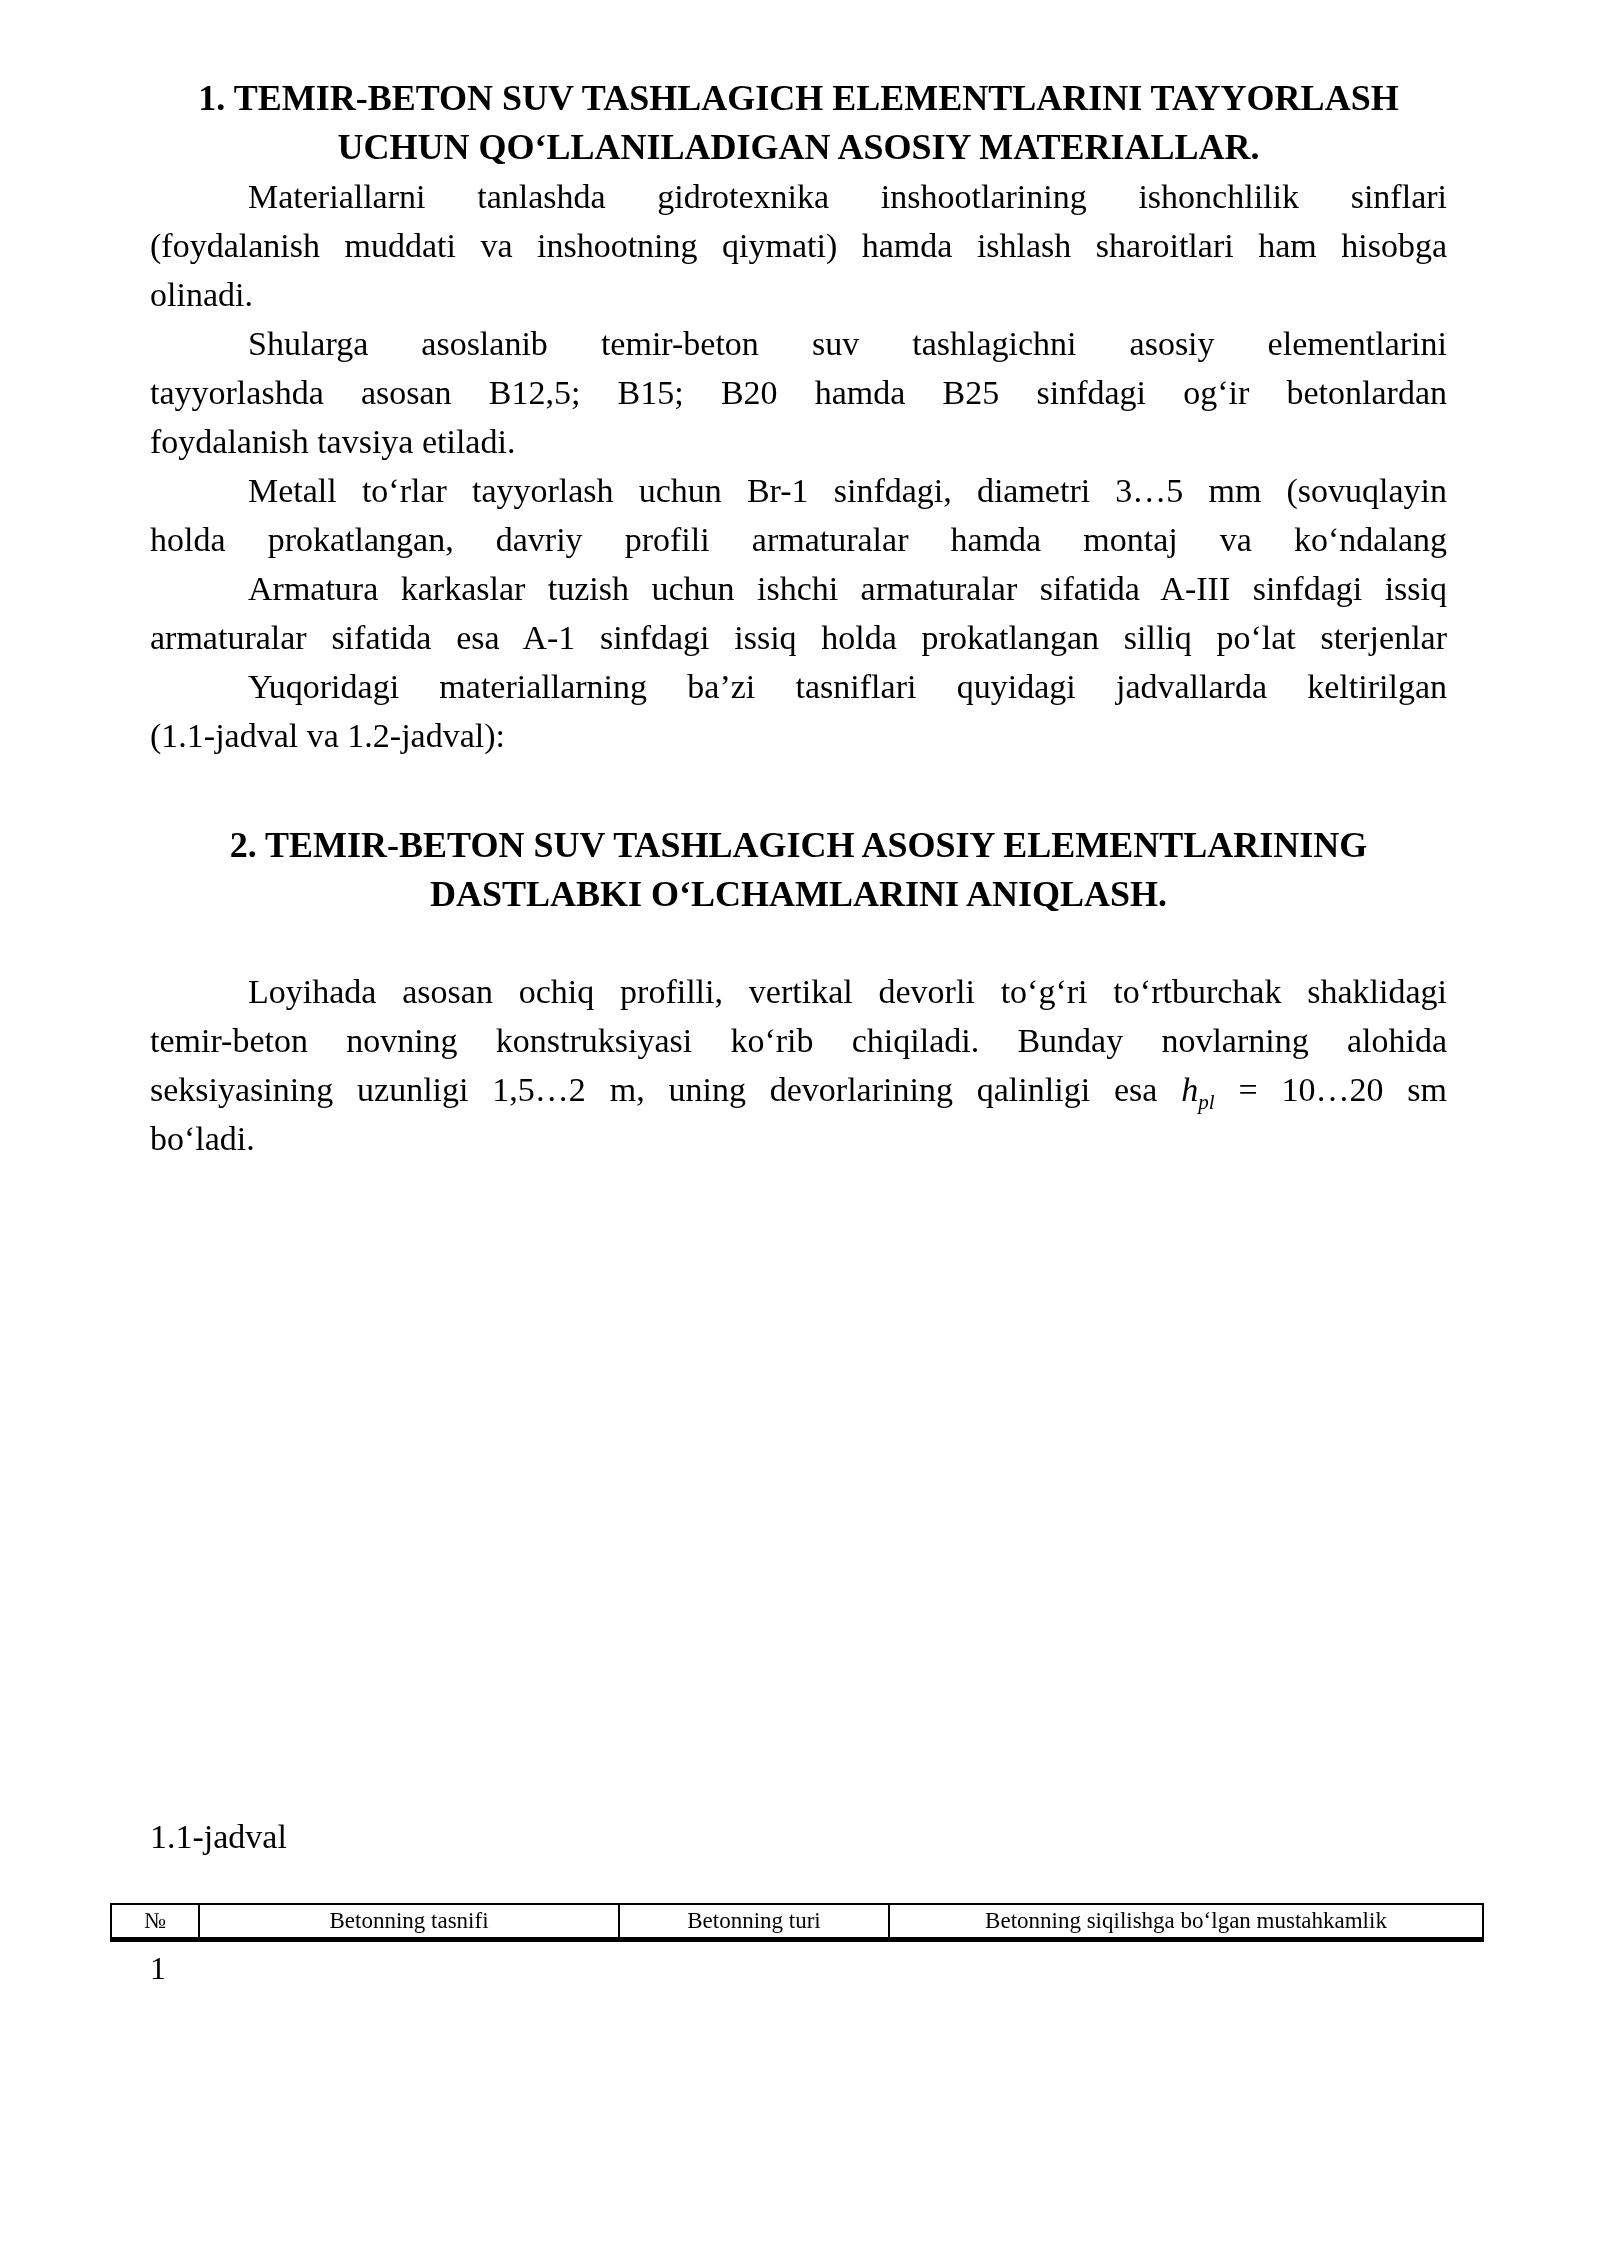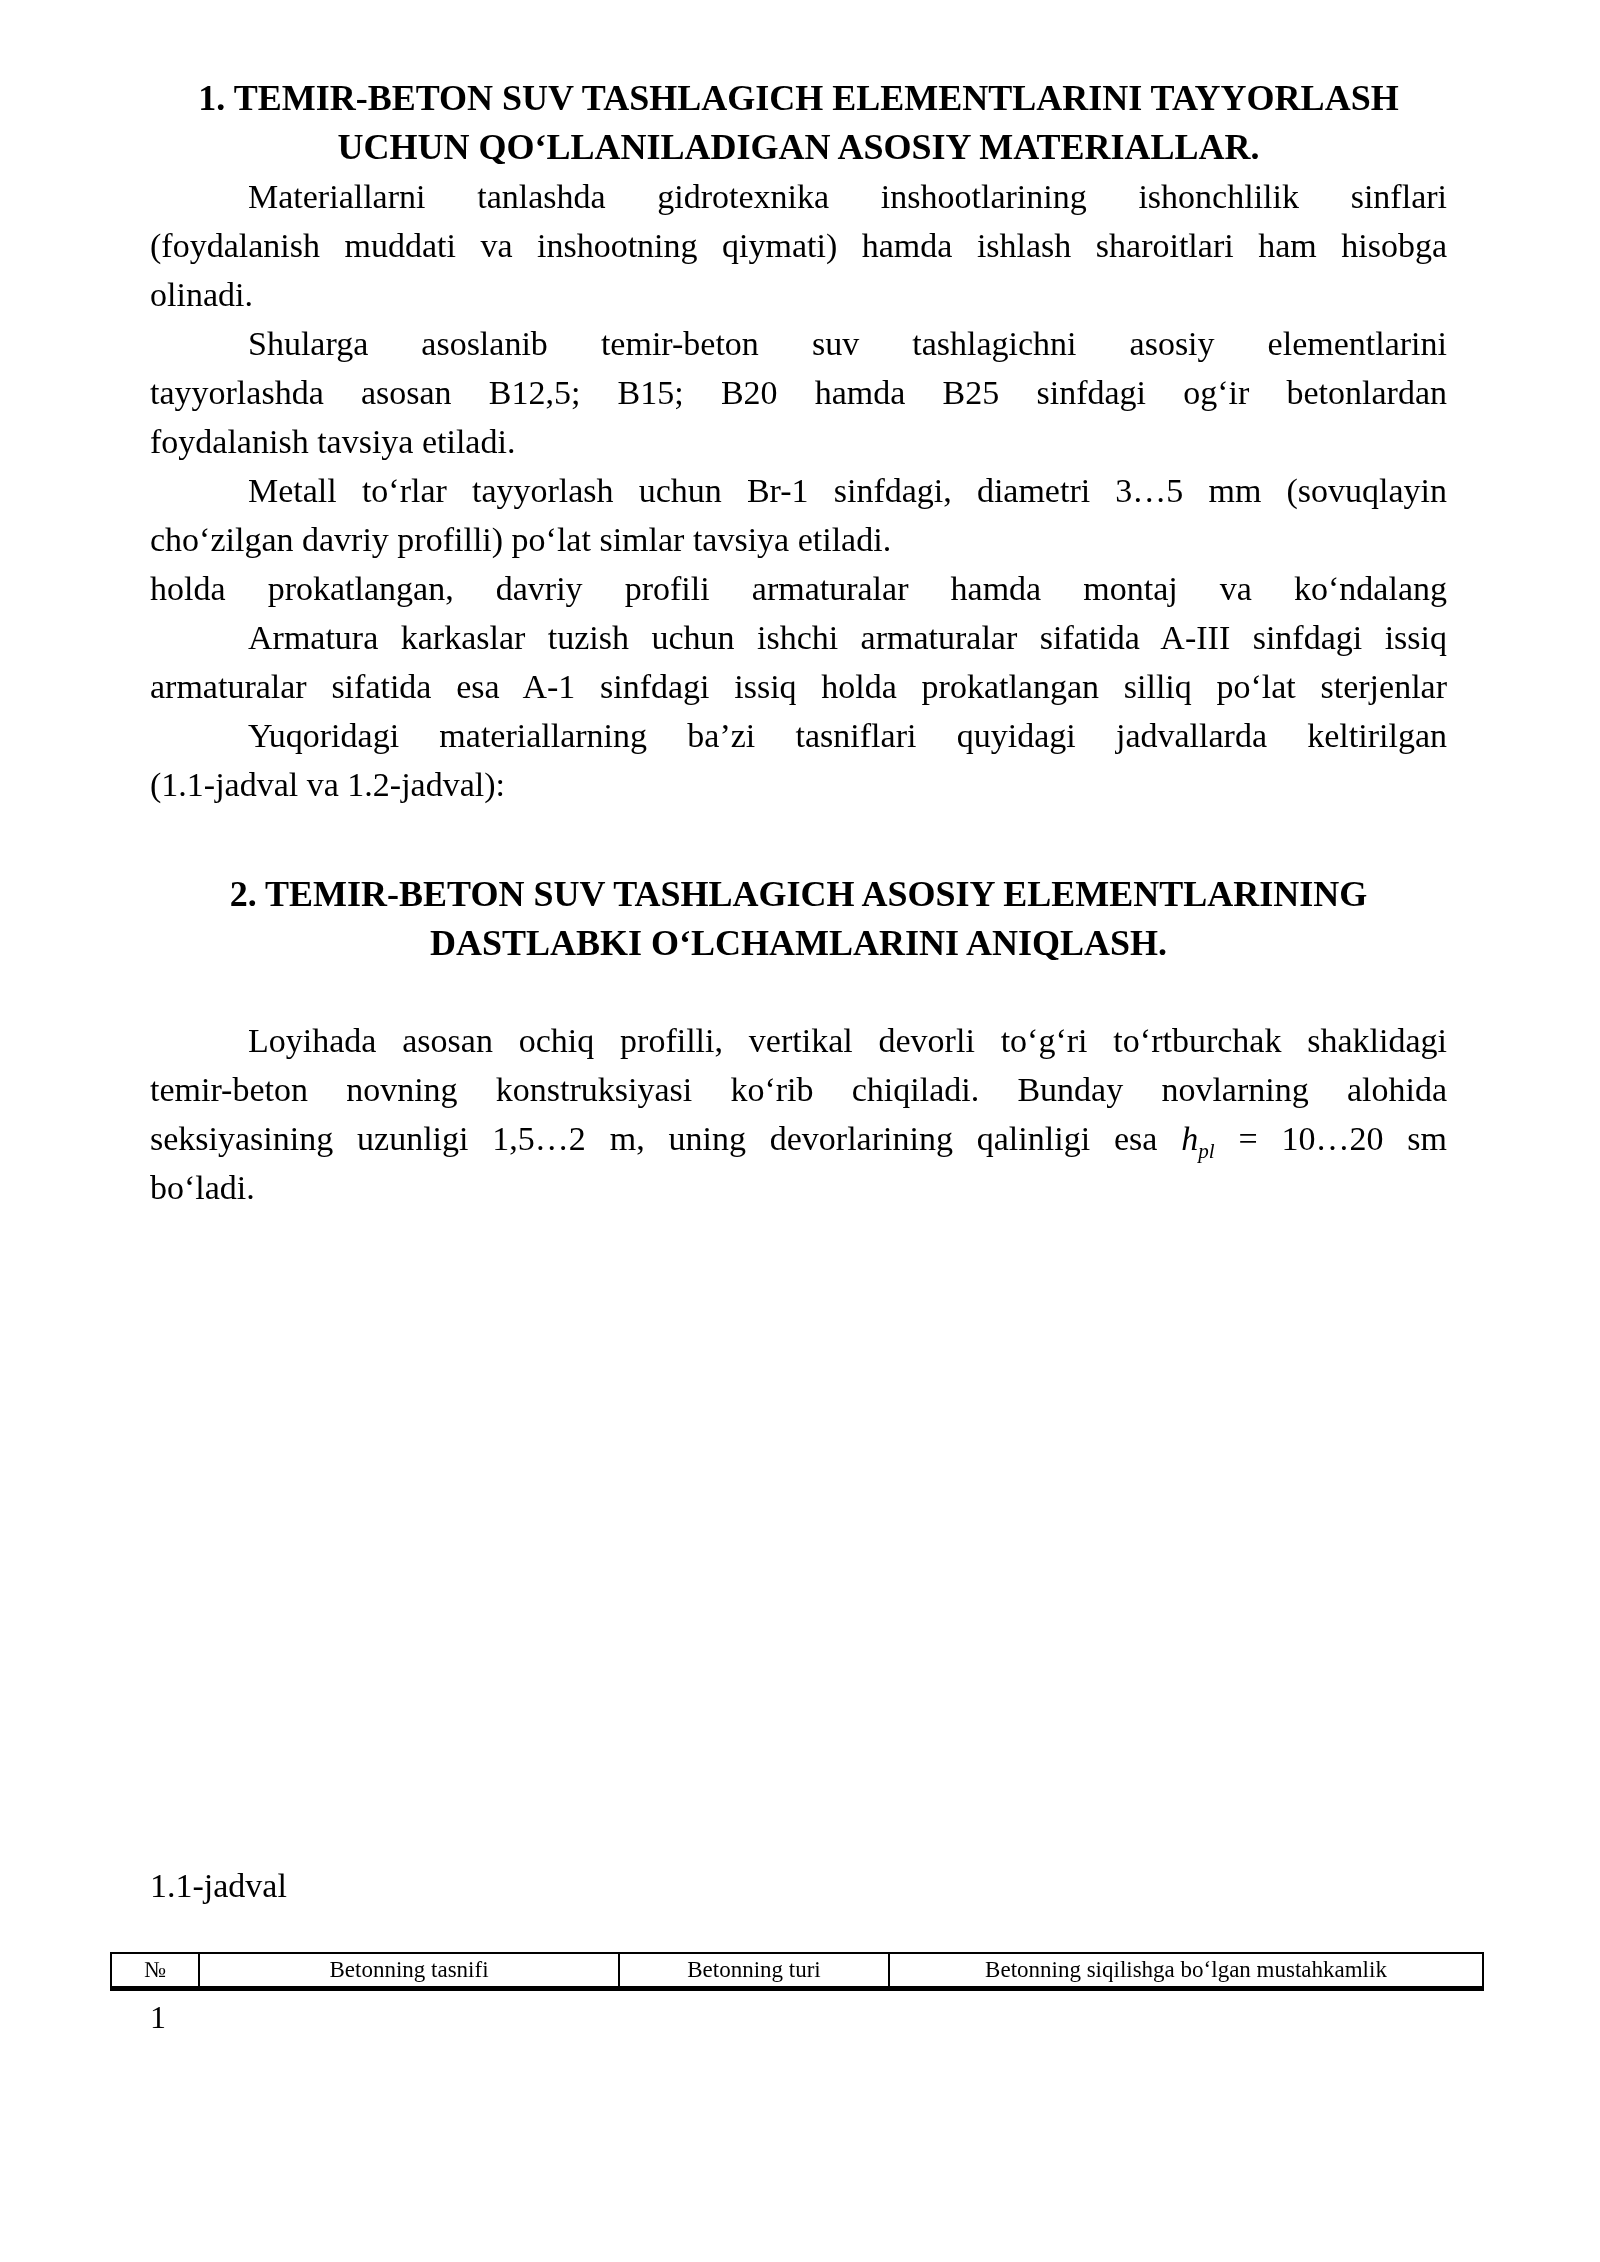--- a/index.html
+++ b/index.html
@@ -90,21 +90,20 @@
         <div class="tl j">(foydalanish muddati va inshootning qiymati) hamda ishlash sharoitlari ham hisobga</div>
         <div class="tl">olinadi.</div>
       </div>
     <div class="para" id="p2">
         <div class="tl j ind">Shularga asoslanib temir-beton suv tashlagichni asosiy elementlarini</div>
         <div class="tl j">tayyorlashda asosan B12,5; B15; B20 hamda B25 sinfdagi og‘ir betonlardan</div>
         <div class="tl">foydalanish tavsiya etiladi.</div>
       </div>
     <div class="para" id="p3">
         <div class="tl j ind">Metall to‘rlar tayyorlash uchun Br-1 sinfdagi, diametri 3…5 mm (sovuqlayin</div>
-        <div class="tl">cho‘zilgan davriy profilli) po‘lat simlar tavsiya etiladi.</div>
       </div>
     <div class="para" id="p4">
         <div class="tl j">holda prokatlangan, davriy profili armaturalar hamda montaj va ko‘ndalang</div>
         <div class="tl j ind">Armatura karkaslar tuzish uchun ishchi armaturalar sifatida A-III sinfdagi issiq</div>
         <div class="tl j">armaturalar sifatida esa A-1 sinfdagi issiq holda prokatlangan silliq po‘lat sterjenlar</div>
       </div>
     <div class="para" id="p5">
         <div class="tl j ind">Yuqoridagi materiallarning ba’zi tasniflari quyidagi jadvallarda keltirilgan</div>
         <div class="tl">(1.1-jadval va 1.2-jadval):</div>
       </div>

